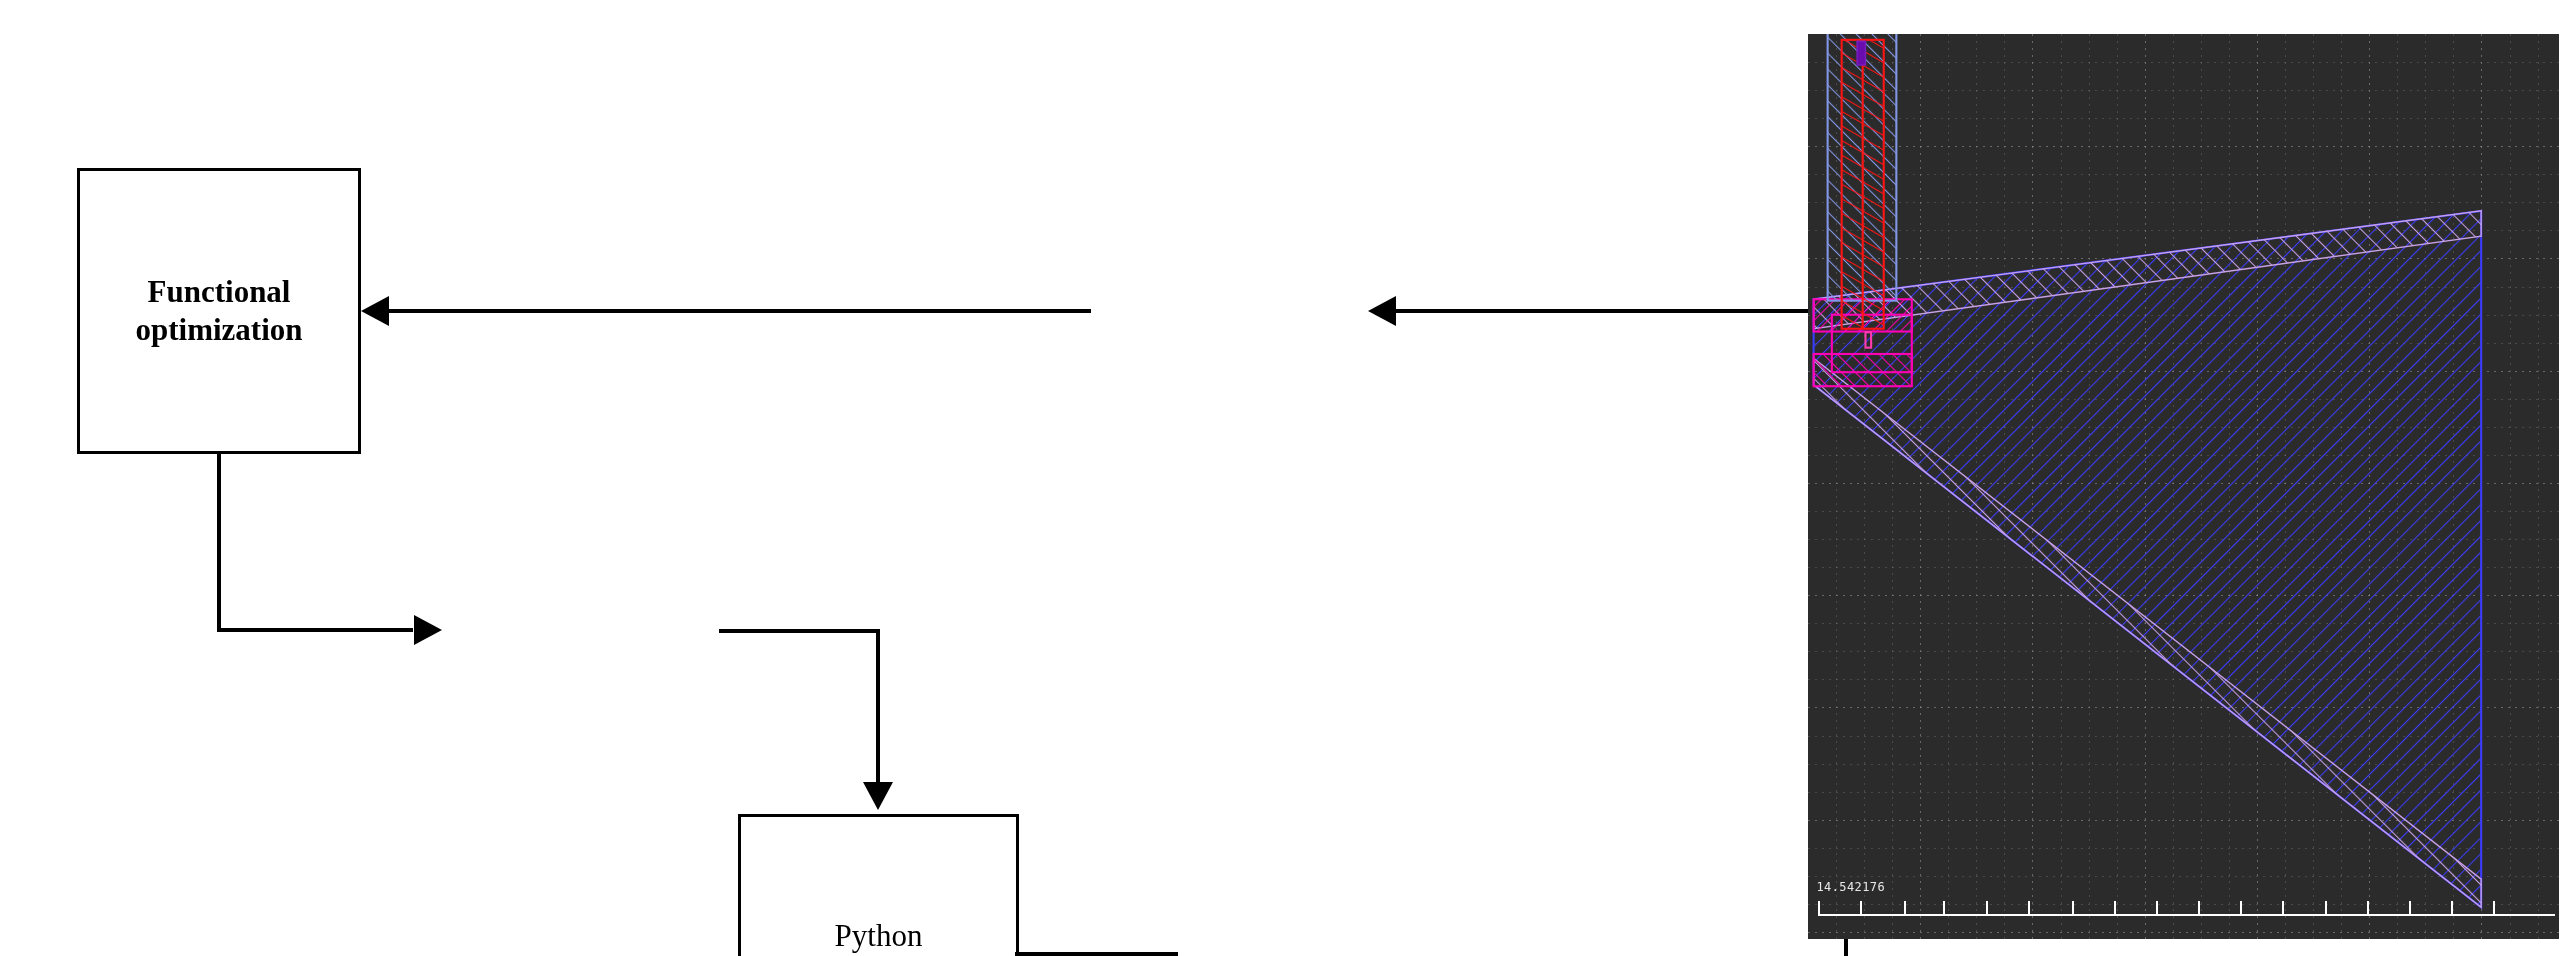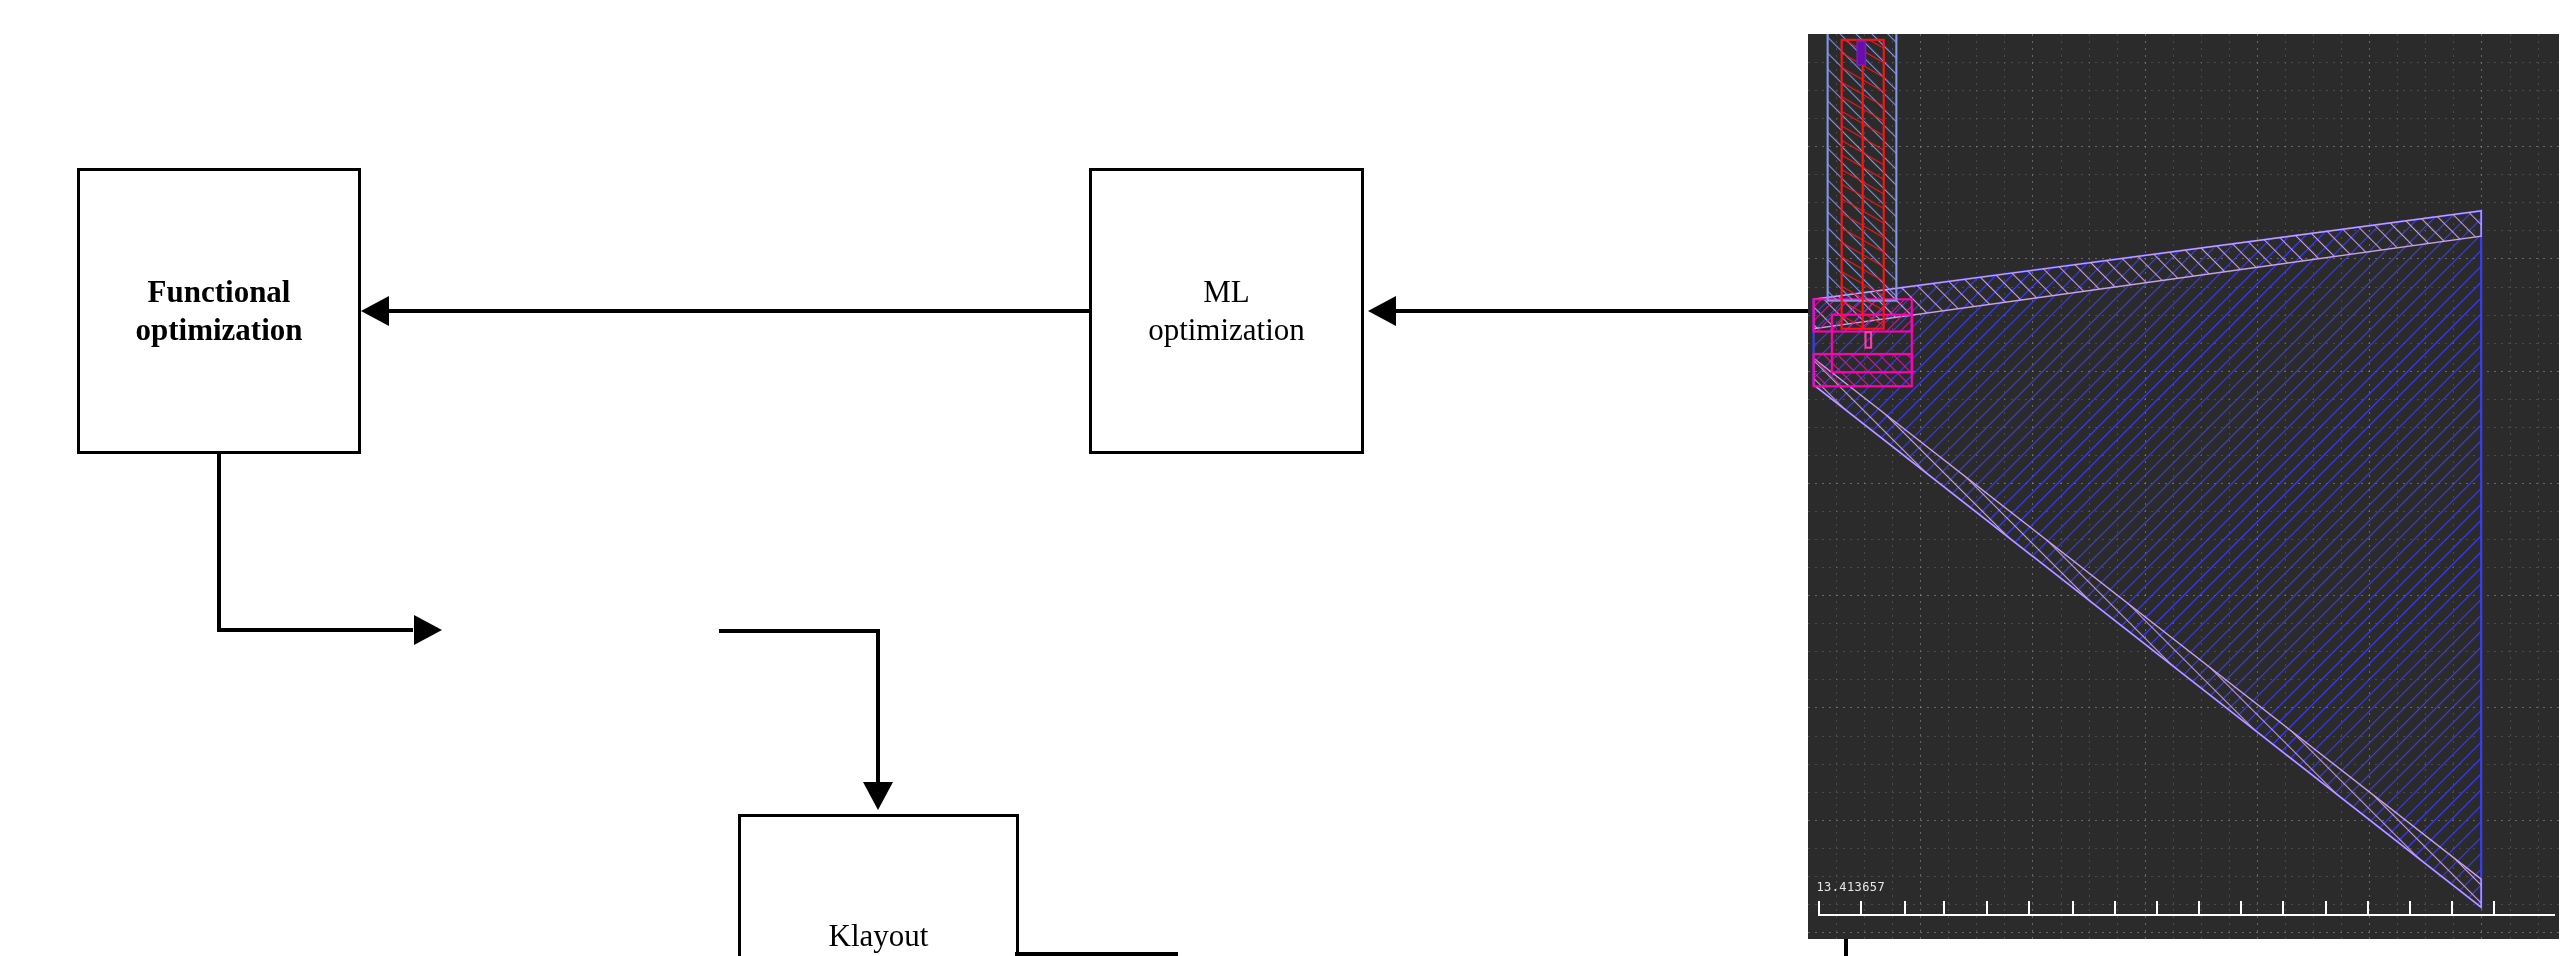--- a/index.html
+++ b/index.html
@@ -42,31 +42,25 @@
 
 <div id="flowchart">
 
   <div class="node" style="left:77px;top:168px;width:284px;height:286px;font-weight:bold;">
     <span>
       <span>Functional</span>
       <span>optimization</span>
     </span>
   </div>
 
-  <div class="node" style="left:1089px;top:168px;width:275px;height:286px;">
-    <span>
-      <span>ML</span>
-      <span>optimization</span>
-    </span>
-  </div>
 
 
   <div class="node" style="left:738px;top:814px;width:281px;height:281px;">
     <span>
-      <span>Klayout</span>
+      <span>Python</span>
       <span>import/GDSII</span>
     </span>
   </div>
 
   <div class="hline" style="left:389px;top:309px;width:702px;"></div>
   <div class="arrow left" style="left:361px;top:296px;"></div>
 
   <div class="vline" style="left:217px;top:451px;height:181px;"></div>
   <div class="hline" style="left:217px;top:628px;width:196px;"></div>
   <div class="arrow right" style="left:414px;top:615px;"></div>
@@ -182,21 +176,21 @@
     <rect x="82" y="425" width="8" height="22" fill="none" stroke="#ff3ab0" stroke-width="3"></rect>
 
     <rect x="28" y="-10" width="98" height="390" fill="url(#pSky)" stroke="#8296e6" stroke-width="3"></rect>
 
     <rect x="48" y="8" width="60" height="412" fill="url(#pRed)" stroke="#ff1414" stroke-width="3"></rect>
     <line x1="78" y1="8" x2="78" y2="420" stroke="#ff1414" stroke-width="3"></line>
 
     <rect x="70" y="10" width="12" height="34" fill="#6a0dad" stroke="#7a1ec0" stroke-width="2"></rect>
   </svg>
 
-  <div id="scalebar" style="left:8.4px;top:846px;">13.413657</div>
+  <div id="scalebar" style="left:8.4px;top:846px;">14.542176</div>
   <div class="tickrow" style="left:9.8px;top:867px;width:737px;">
     <div class="base"></div>
     <div class="tk" style="left:0px;"></div>
     <div class="tk" style="left:42px;"></div>
     <div class="tk" style="left:86px;"></div>
     <div class="tk" style="left:125px;"></div>
     <div class="tk" style="left:168px;"></div>
     <div class="tk" style="left:210px;"></div>
     <div class="tk" style="left:254px;"></div>
     <div class="tk" style="left:296px;"></div>

